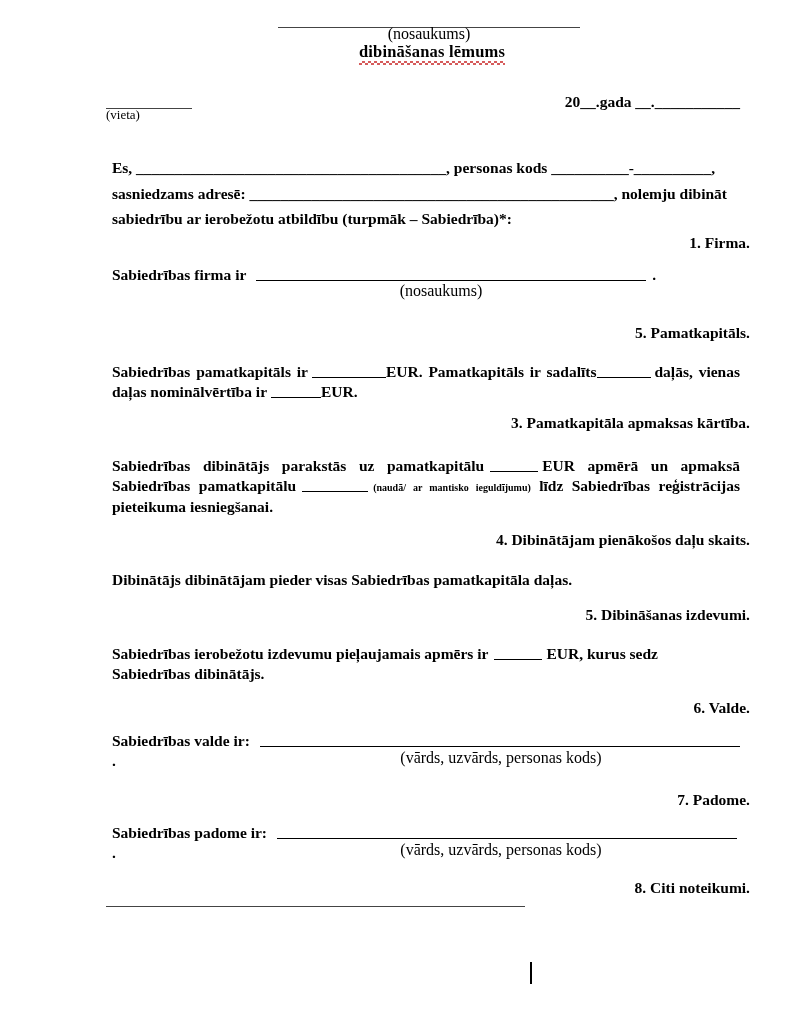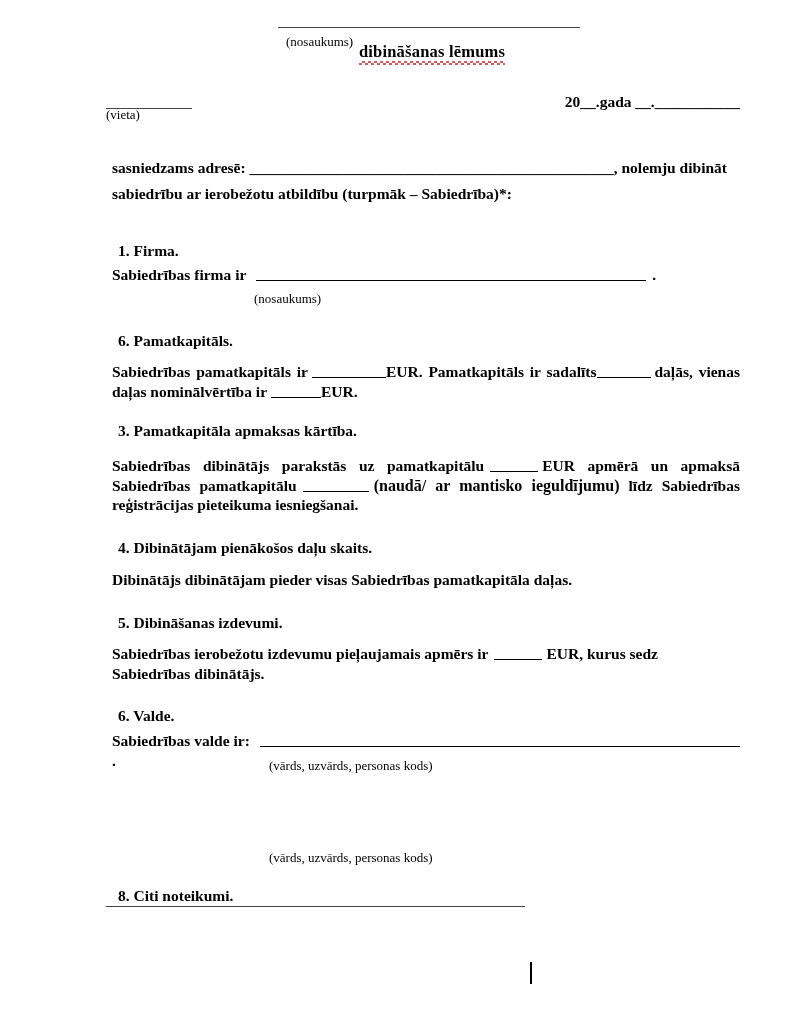--- a/index.html
+++ b/index.html
@@ -32,37 +32,37 @@
     line-height: 19.5px;
     text-align: justify;
     text-justify: inter-word;
     margin: 6px;
     font-weight: bold;
   }
   .heading {
     font-size: 15.5px;
     line-height: 19.5px;
     font-weight: bold;
-    text-align: left;
-    margin: 12px;
+    text-align: right;
+    margin: 4px;
   }
   .caption {
-    font-size: 13px;
+    font-size: 16px;
     line-height: 12px;
-    text-align: left;
-    margin: 8px;
+    text-align: center;
+    margin: 0;
   }
   .caption-left {
     font-size: 13px;
     line-height: 12px;
     text-align: left;
     margin: 0;
   }
   .small-inline {
-    font-size: 16px;
+    font-size: 10px;
   }
 
   
   .blank {
     display: inline-block;
     border-bottom: 1px solid #000;
     vertical-align: baseline;
     height: 0.88em;
     margin-bottom: -1px;
   }
@@ -134,34 +134,35 @@
     <div class="rule" style="left:0px; top:108px; width:86px;"></div>
     <div class="abs" style="left:0px; top:109px; width:110px;">
       <div class="caption-left">(vieta)</div>
     </div>
 
     <div class="abs" style="left:420px; top:92px; width:220px; text-align:right;">
       <span class="body-text" style="display:inline; white-space:pre;">20__.gada __.___________</span>
     </div>
 
     <div class="abs" style="left:0px; top:152px; width:640px;">
+      <div class="body-text" style="white-space:pre;">Es, ________________________________________, personas kods __________-__________,</div>
       <div class="body-text" style="white-space:pre;">sasniedzams adresē: _______________________________________________, nolemju dibināt</div>
       <div class="body-text" style="white-space:pre;">sabiedrību ar ierobežotu atbildību (turpmāk – Sabiedrība)*:</div>
     </div>
 
     <div class="abs heading" style="left:0px; top:229px; width:640px;">1. Firma.</div>
 
     <div class="abs" style="left:0px; top:265px; width:640px;">
       <span class="body-text" style="display:inline;">Sabiedrības firma ir</span><span class="blank" style="width:390px; margin-left:4px;"></span><span class="body-text" style="display:inline; margin-left:6px;">.</span>
     </div>
     <div class="abs" style="left:140px; top:285px; width:390px;">
       <div class="caption">(nosaukums)</div>
     </div>
 
-    <div class="abs heading" style="left:0px; top:319px; width:640px;">6. Pamatkapitāls.</div>
+    <div class="abs heading" style="left:0px; top:319px; width:640px;">5. Pamatkapitāls.</div>
 
     <div class="abs" style="left:0px; top:356px; width:640px;">
       <p class="body-text" style="text-align:justify;">
         <span>Sabiedrības pamatkapitāls ir</span><span class="blank" style="width:74px; margin-left:4px;"></span><span>EUR. Pamatkapitāls ir sadalīts</span><span class="blank" style="width:54px;"></span><span style="margin-left:4px;">daļās, vienas daļas nominālvērtība ir</span><span class="blank" style="width:50px; margin-left:4px;"></span><span>EUR.</span>
       </p>
     </div>
 
     <div class="abs heading" style="left:0px; top:409px; width:640px;">3. Pamatkapitāla apmaksas kārtība.</div>
 
     <div class="abs" style="left:0px; top:450px; width:640px;">
@@ -185,21 +186,25 @@
 
     <div class="abs heading" style="left:0px; top:694px; width:640px;">6. Valde.</div>
 
     <div class="abs" style="left:0px; top:731px; width:640px;">
       <span class="body-text" style="display:inline;">Sabiedrības valde ir:</span><span class="blank" style="width:480px; margin-left:4px;"></span><span class="body-text" style="display:inline;">.</span>
     </div>
     <div class="abs" style="left:155px; top:752px; width:480px;">
       <div class="caption">(vārds, uzvārds, personas kods)</div>
     </div>
 
-
+    <div class="abs heading" style="left:0px; top:786px; width:640px;">7. Padome.</div>
+
+    <div class="abs" style="left:0px; top:823px; width:640px;">
+      <span class="body-text" style="display:inline;">Sabiedrības padome ir:</span><span class="blank" style="width:460px; margin-left:4px;"></span><span class="body-text" style="display:inline;">.</span>
+    </div>
     <div class="abs" style="left:155px; top:844px; width:480px;">
       <div class="caption">(vārds, uzvārds, personas kods)</div>
     </div>
 
     <div class="abs heading" style="left:0px; top:874px; width:640px;">8. Citi noteikumi.</div>
 
     <div class="rule" style="left:0px; top:906px; width:419px;"></div>
 
     <div class="caret" style="left:424px; top:962px; height:22px;"></div>
 

